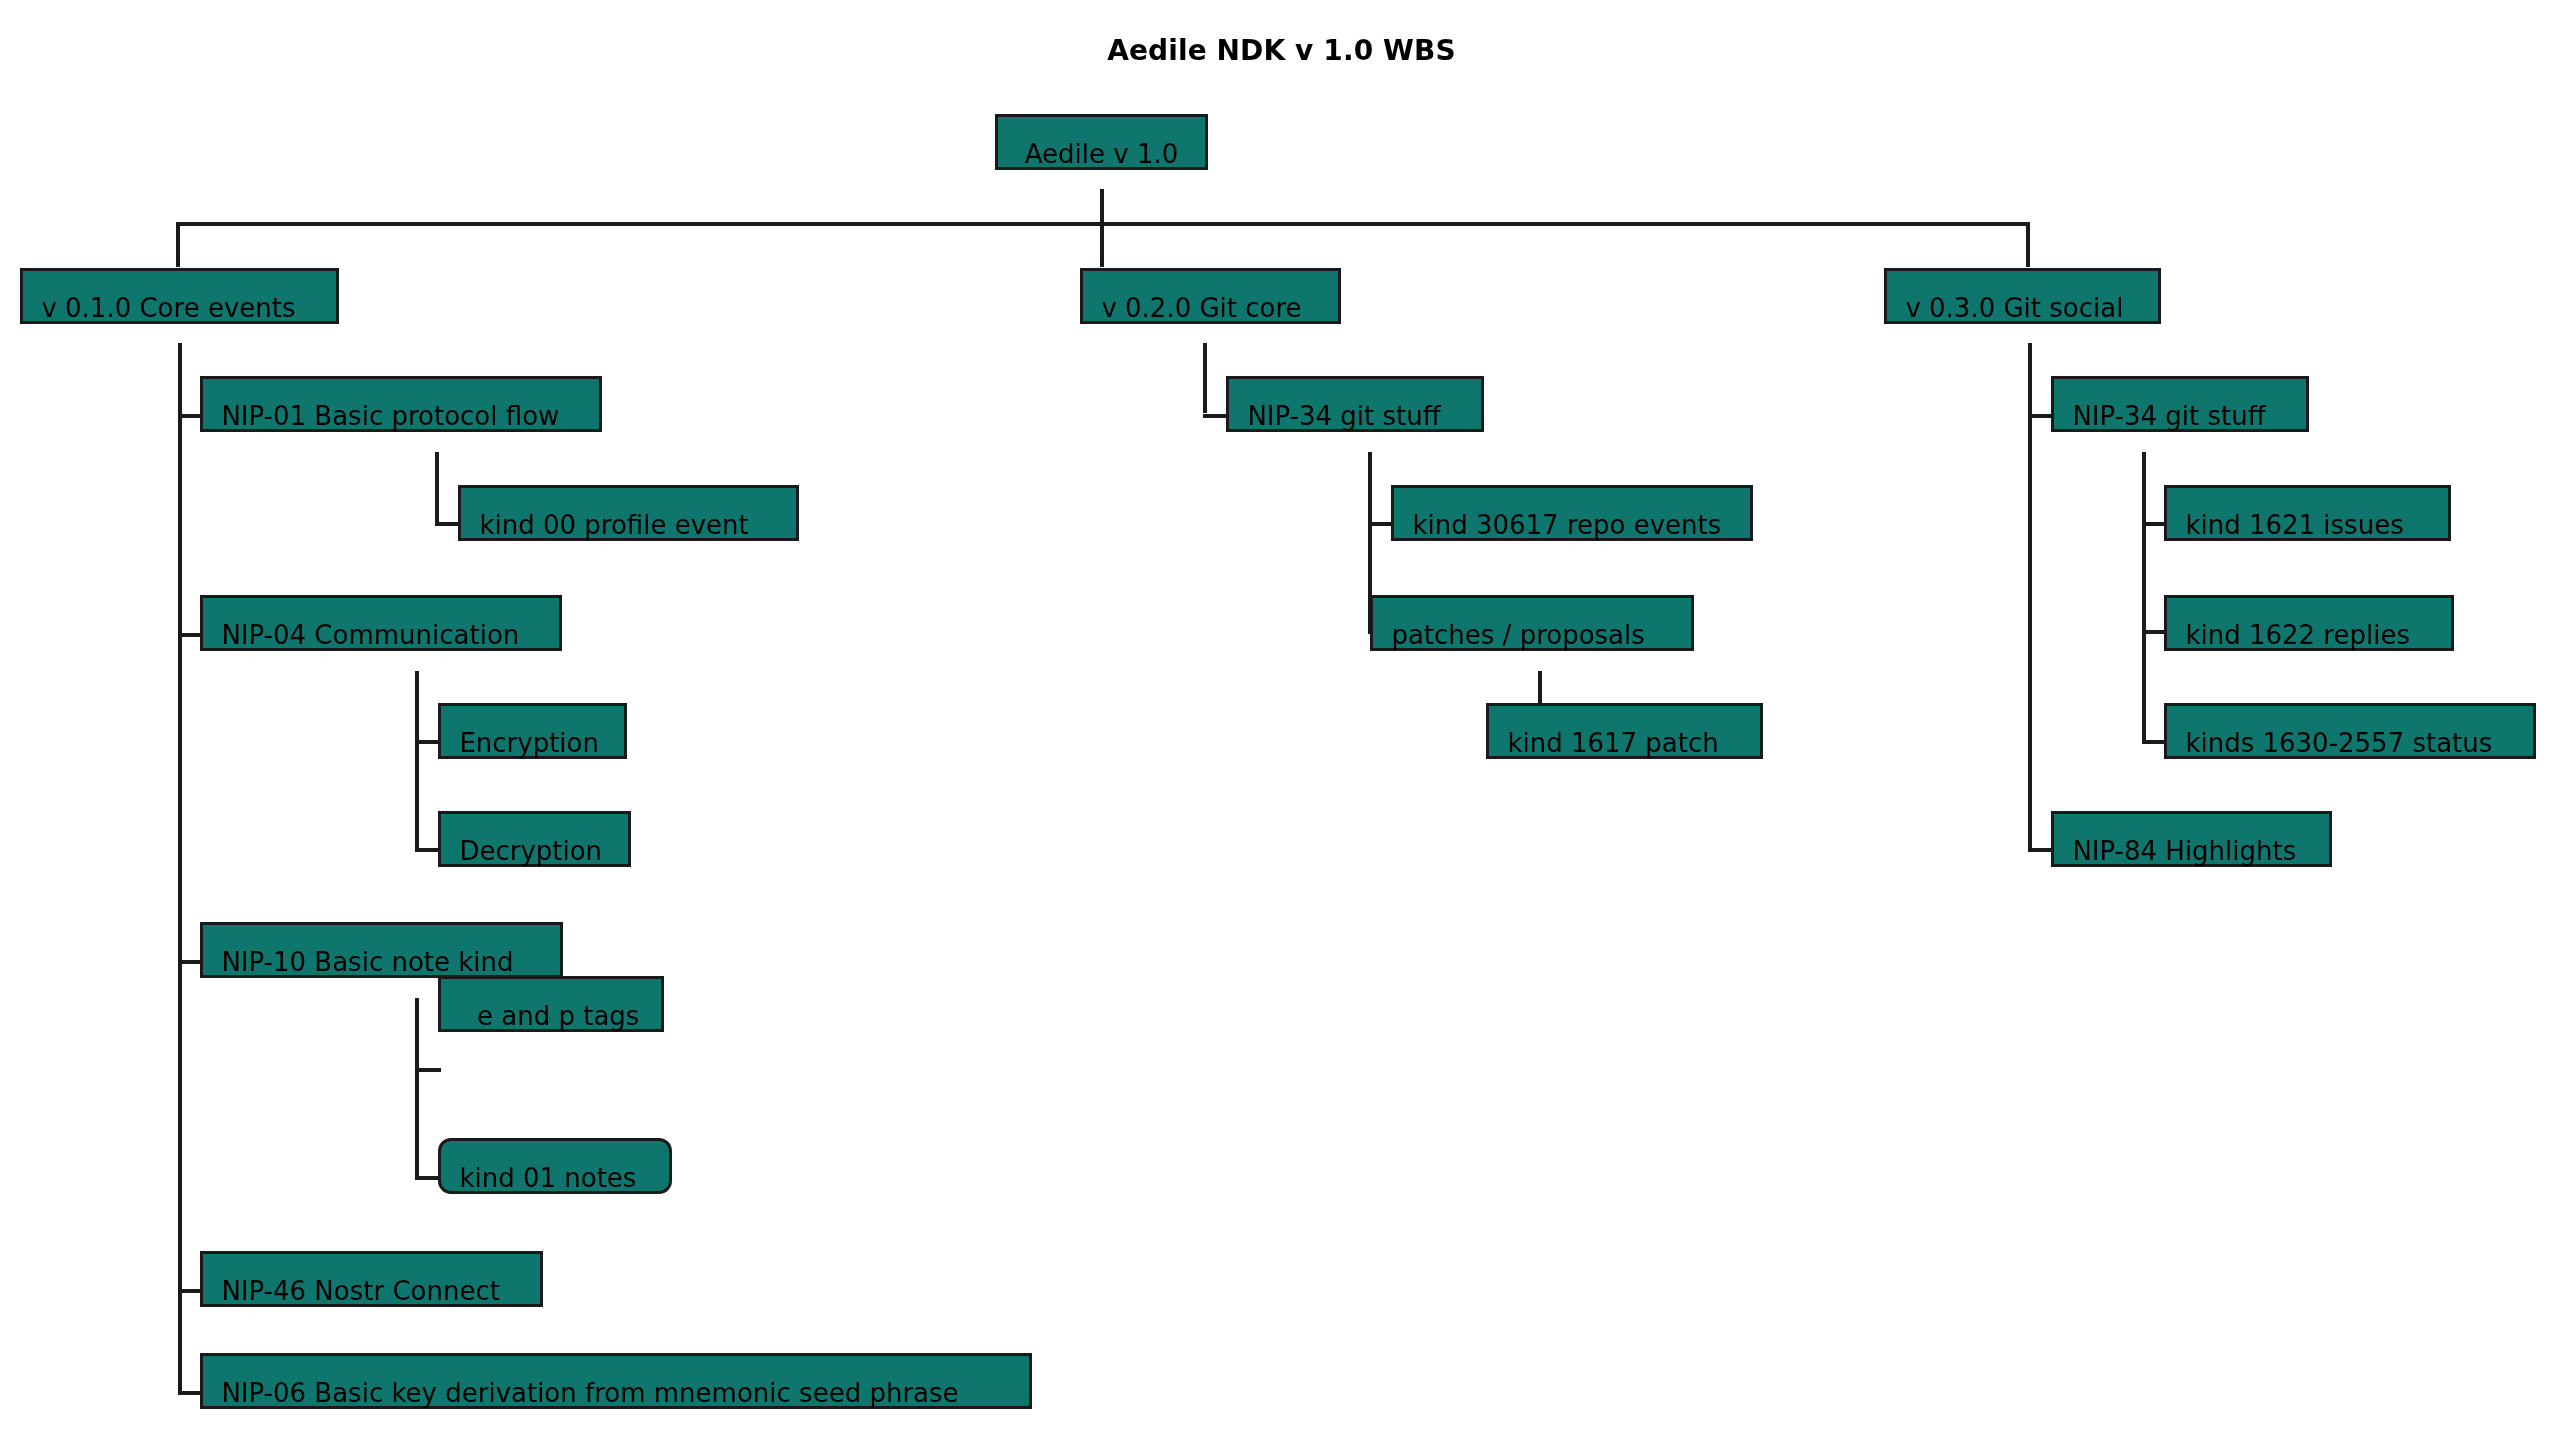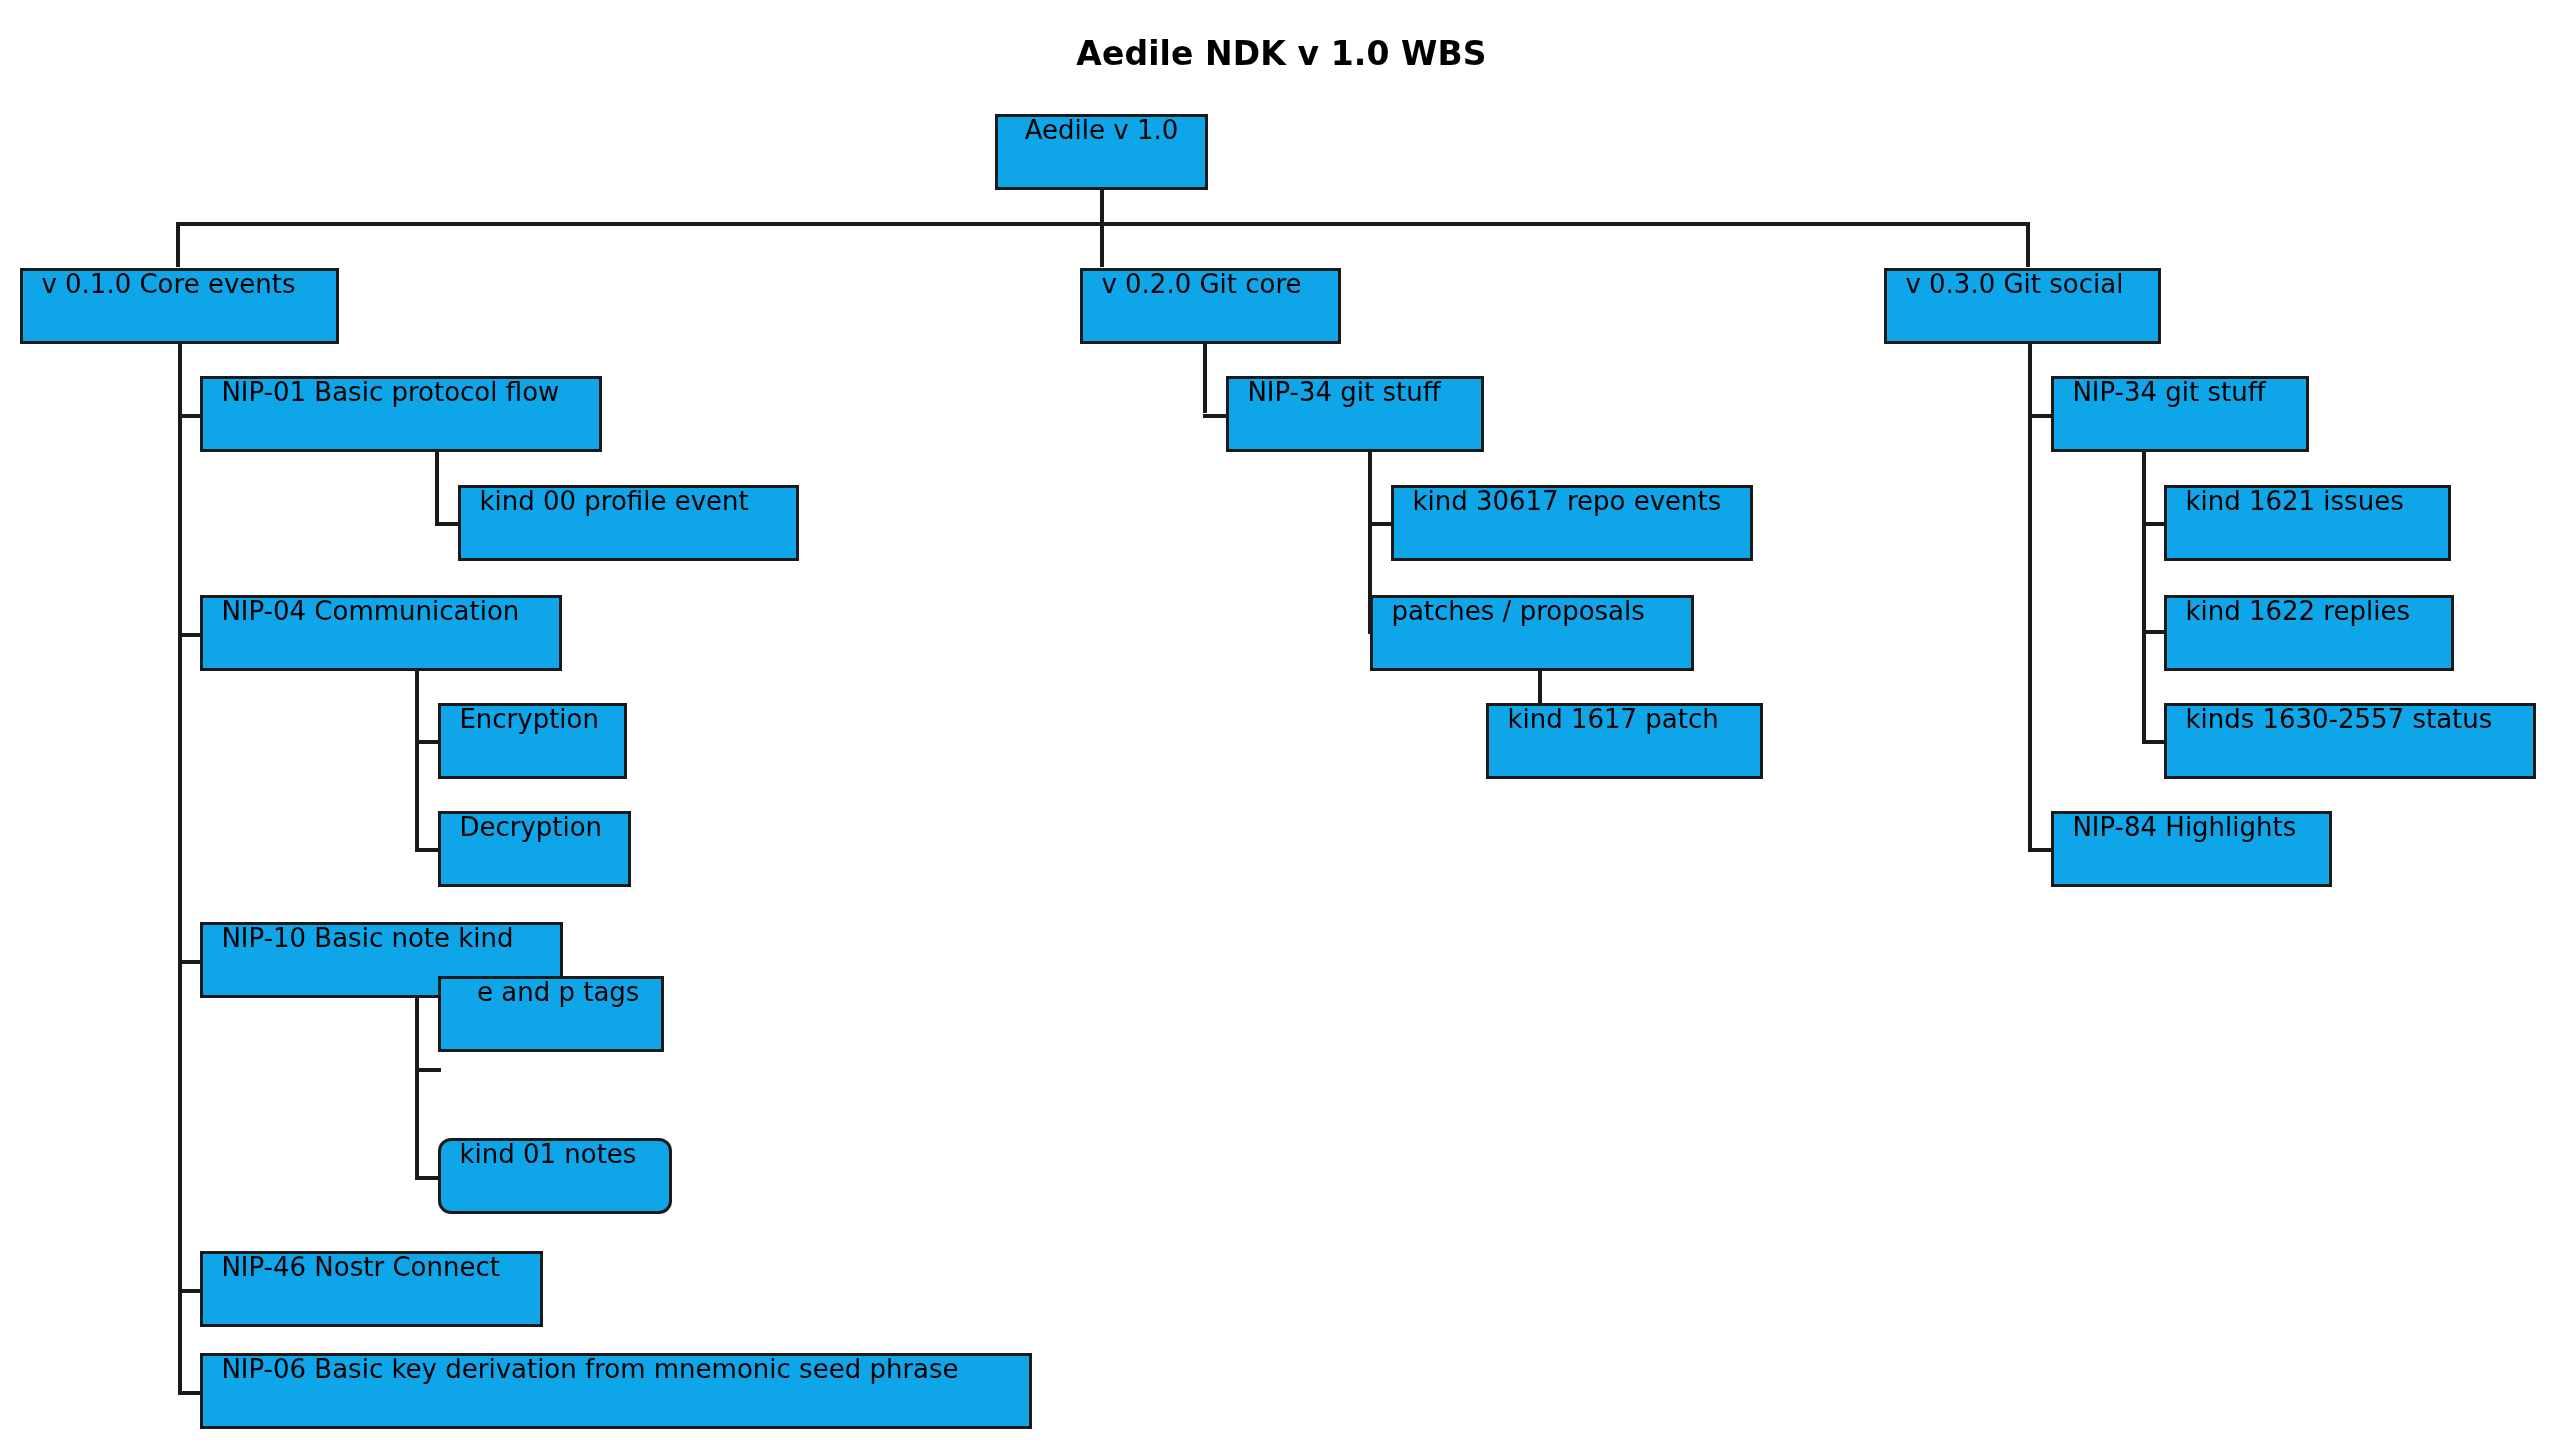--- a/index.html
+++ b/index.html
@@ -7,35 +7,35 @@
     width:2563px;height:1452px;
     font-family:"DejaVu Sans","Liberation Sans",sans-serif;
     position:relative;overflow:hidden;
   }
   #canvas{position:absolute;inset:0;}
 
   .title{
     position:absolute;
     left:0;right:0;top:34px;
     text-align:center;
-    font-size:33px;
+    font-size:28px;
     font-weight:bold;
     color:#000000;
     letter-spacing:0.1px;
   }
 
   
   .node{
     position:absolute;
     box-sizing:border-box;
-    background:#0ea5e9;
+    background:#0f766e;
     border:3.5px solid #1a1a1a;
     display:flex;
-    align-items:flex-start;
-    height:76px;
+    align-items:flex-end;
+    height:56px;
     padding:0 18.4px;
     font-size:26px;
     color:#000000;
     line-height:1;
     white-space:nowrap;
   }
   .node.root{justify-content:center;padding:0 15.6px;}
 
   
   .v{position:absolute;width:3.5px;background:#1a1a1a;}

